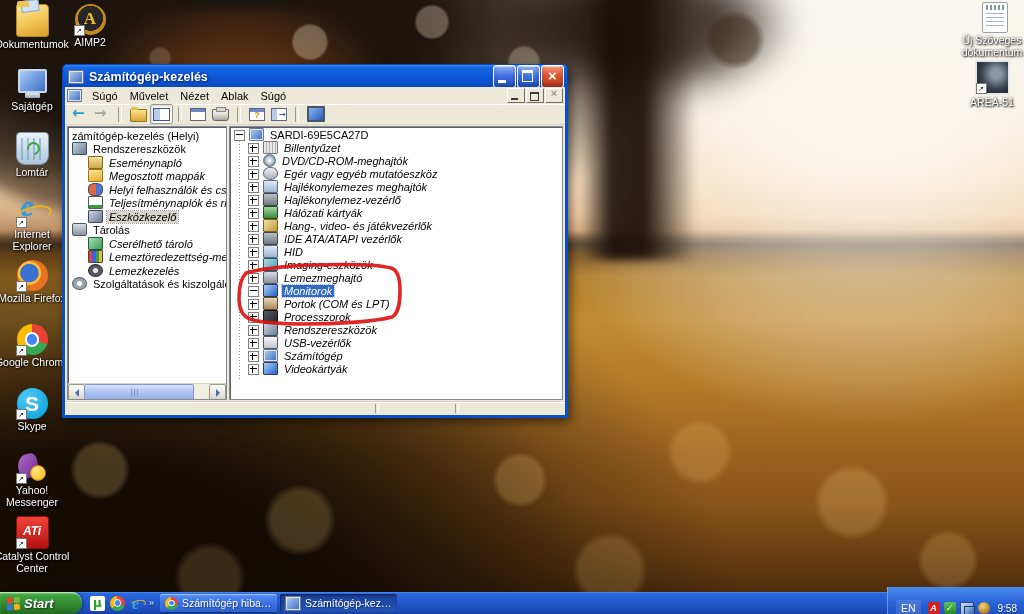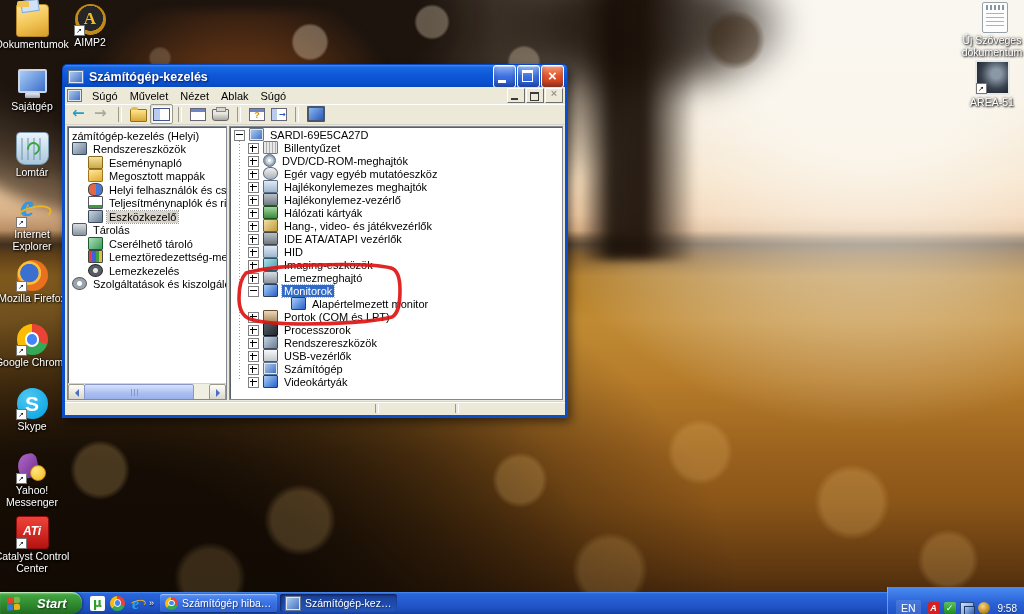--- a/index.html
+++ b/index.html
@@ -170,21 +170,21 @@
   .pane-left .trow{height:13.5px;}
   .box{position:relative;width:9px;height:9px;border:1px solid #808080;background:#fff;flex:none;margin-right:4px;}
   .box::before{content:"";position:absolute;left:1px;right:1px;top:3px;height:1px;background:#000;}
   .x-plus .box::after{content:"";position:absolute;left:3px;top:1px;bottom:1px;width:1px;background:#000;}
   .x-none .box{visibility:hidden;}
   .ticon{width:13px;height:11px;margin-right:4px;flex:none;border:1px solid #5a6f88;border-radius:1px;
     background:linear-gradient(180deg,#dfe9f5,#9fb6cf);}
   .tlabel{padding:0 2px;line-height:12px;}
   .sel-blue .tlabel{background:#316ac5;color:#fff;outline:1px dotted #9cb6e8;}
   .sel-grey .tlabel{background:#d9d5cc;outline:1px dotted #999;}
-  .d0{padding-left:4px;} .d1{padding-left:18px;} .d2{padding-left:46px;}
+  .d0{padding-left:4px;} .d1{padding-left:18px;font-style:italic;} .d2{padding-left:46px;}
   .pane-left .d0{padding-left:4px;} .pane-left .d1{padding-left:20px;} .pane-left .droot{padding-left:2px;}
   .guide{position:absolute;left:9px;top:14px;width:1px;height:238px;
     background:repeating-linear-gradient(180deg,#9a9a9a 0 1px,transparent 1px 3px);}
 
   
   [data-name="monitor-icon"],[data-name="gpu-icon"]{background:linear-gradient(135deg,#a8d0f8,#2860c8);border-color:#2a3c58;}
   [data-name="dvd-drive-icon"]{border-radius:50%;width:11px;background:radial-gradient(circle,#fff 0 1px,#cfd6dd 2px 3px,#8fa0b0 60%);}
   [data-name="cpu-icon"]{background:linear-gradient(135deg,#555c66,#23272d);border-color:#111;}
   [data-name="keyboard-icon"]{background:repeating-linear-gradient(90deg,#e8e8e8 0 2px,#b0b0b0 2px 3px);border-color:#777;}
   [data-name="mouse-icon"]{border-radius:45% 45% 50% 50%;background:linear-gradient(180deg,#f0f0f0,#a8b0b8);border-color:#667;}
@@ -226,21 +226,21 @@
   .statusbar i{position:absolute;top:2px;bottom:2px;width:2px;border-left:1px solid #9a9a8a;border-right:1px solid #fff;}
   .ssep1{left:62%;} .ssep2{left:78%;}
 
   
   .red-mark{position:absolute;left:234px;top:258px;width:172px;height:72px;z-index:9;pointer-events:none;}
 
   
   .taskbar{position:absolute;left:0;top:592px;width:1024px;height:22px;z-index:20;
     background:linear-gradient(180deg,#4a90f4 0%,#2a65da 8%,#2459cf 46%,#1c4cb8 86%,#143f9e 100%);display:flex;align-items:center;}
   .start-btn{position:relative;width:82px;height:22px;flex:none;border-radius:0 10px 10px 0;display:flex;align-items:center;
-    padding-left:7px;gap:16px;box-sizing:border-box;
+    padding-left:7px;gap:3px;box-sizing:border-box;
     background:linear-gradient(180deg,#8fd47f 0%,#41a341 14%,#2f8b2f 55%,#226c22 100%);
     box-shadow:inset 0 1px 1px rgba(255,255,255,.5), 1px 0 3px rgba(0,0,0,.4);}
   .start-flag{width:14px;height:13px;display:grid;grid-template-columns:6px 6px;grid-template-rows:6px 6px;gap:1px;transform:skewY(-4deg);}
   .start-flag b{border-radius:1px 3px 1px 1px;}
   .f-r{background:#e8442c;} .f-g{background:#7ab648;} .f-b{background:#3a78d8;} .f-y{background:#f0b018;}
   .start-text{color:#fff;font:italic bold 13px "Liberation Sans",sans-serif;text-shadow:1px 1px 2px rgba(0,0,0,.6);}
   .ql{display:flex;align-items:center;gap:5px;padding:0 6px 0 8px;}
   .ql .qicon{width:15px;height:15px;position:relative;}
   [data-name="utorrent-icon"]{background:#fff;border-radius:2px;}
   [data-name="utorrent-icon"]::before{content:"µ";position:absolute;left:0;right:0;top:0;text-align:center;
@@ -592,25 +592,20 @@
                 <span class="ticon" data-name="disk-drive-icon"></span>
                 <span class="tlabel" data-name="tree-item-label">Lemezmeghajtó</span>
               </div>
 
               <div class="trow d1 sel-blue x-minus" data-name="device-tree-item">
                 <span class="box" data-name="expand-toggle"></span>
                 <span class="ticon" data-name="monitor-icon"></span>
                 <span class="tlabel" data-name="tree-item-label">Monitorok</span>
               </div>
 
-              <div class="trow d2 x-none" data-name="device-tree-item">
-                <span class="box" data-name="expand-toggle"></span>
-                <span class="ticon" data-name="monitor-icon"></span>
-                <span class="tlabel" data-name="tree-item-label">Alapértelmezett monitor</span>
-              </div>
 
               <div class="trow d1 x-plus" data-name="device-tree-item">
                 <span class="box" data-name="expand-toggle"></span>
                 <span class="ticon" data-name="ports-icon"></span>
                 <span class="tlabel" data-name="tree-item-label">Portok (COM és LPT)</span>
               </div>
 
               <div class="trow d1 x-plus" data-name="device-tree-item">
                 <span class="box" data-name="expand-toggle"></span>
                 <span class="ticon" data-name="cpu-icon"></span>

